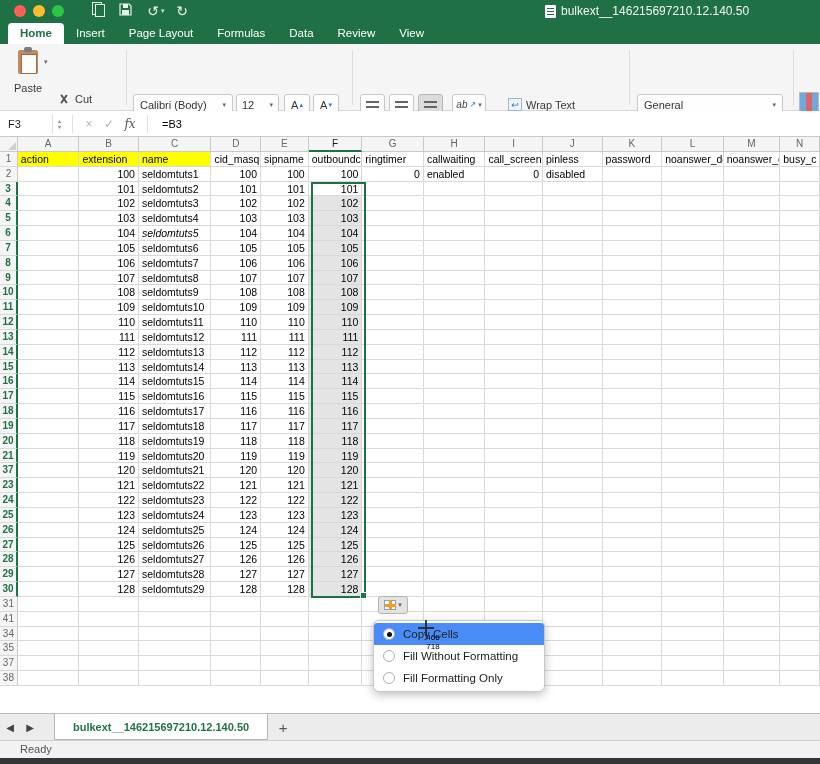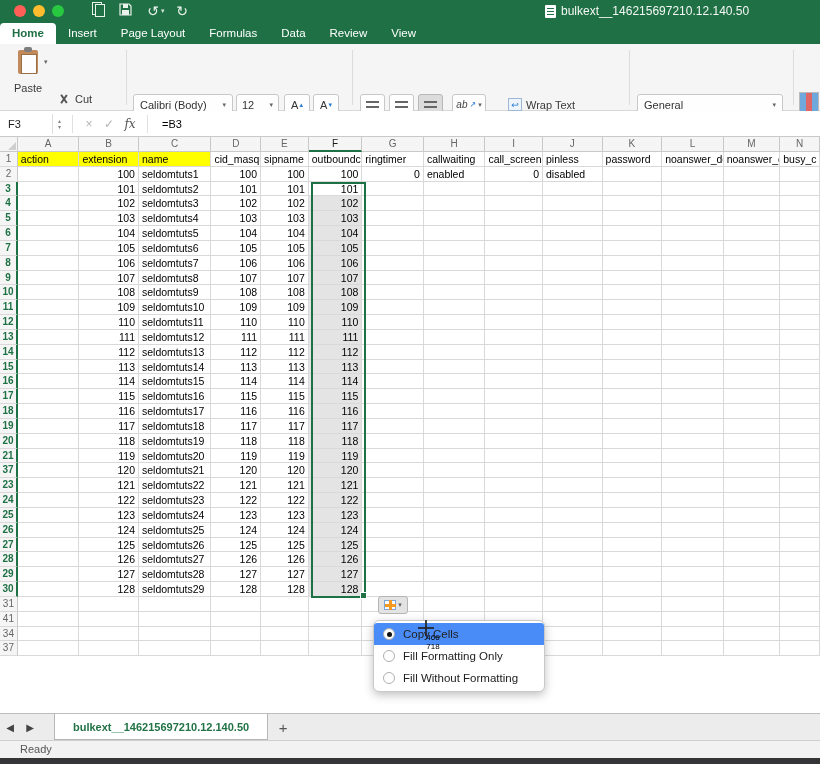--- a/index.html
+++ b/index.html
@@ -18,21 +18,21 @@
   .tb-caret { position:absolute; top:7px; font-size:7px; color:#cfe2d5; }
   .doc-title { position:absolute; top:3px; left:545px; height:16px; color:#f4f7f5; font-size:12px;
                display:flex; align-items:center; gap:5px; }
   .file-ico { display:inline-block; width:11px; height:13px; background:#fff; border-radius:1px; position:relative; }
   .file-ico::after { content:""; position:absolute; left:2px; top:3px; width:7px; height:7px;
                      background:repeating-linear-gradient(#1f7145 0 1.5px, transparent 1.5px 3px); }
 
   
   .tabstrip { position:absolute; top:22px; left:0; width:820px; height:22px; background:#1f7145; display:flex; align-items:flex-end; }
   .rtab { color:#fff; font-size:11.5px; padding:4px 12px 5px 12px; }
-  .rtab.active { background:#fff; color:#1f7145; font-weight:bold; border-radius:4px 4px 0 0; }
+  .rtab.active { background:#fff; color:#1f7145; font-weight:bold; border-radius:4px 4px 0 0; margin-left:8px; }
 
   
   .ribbon { position:absolute; top:44px; left:0; width:820px; height:67px; background:#f5f5f5; border-bottom:1px solid #d8d8d8; }
   .vsep { position:absolute; top:6px; height:55px; width:1px; background:#dcdcdc; }
   .rlabel { font-size:11px; color:#3a3a3a; }
   .rbtn { position:absolute; display:flex; align-items:center; gap:4px; cursor:default; }
   .boxbtn { border:1px solid #c8c8c8; background:#fefefe; border-radius:3px; display:flex;
             align-items:center; justify-content:center; font-size:11px; color:#333; }
   .caret { font-size:7px; color:#666; }
   
@@ -452,21 +452,21 @@
         <div class="cell" style="width: 60px;"></div>
         <div class="cell" style="width: 60px;"></div>
         <div class="cell" style="width: 62px;"></div>
         <div class="cell" style="width: 57px;"></div>
         <div class="cell" style="width: 40px;"></div>
       </div>
       <div class="sheet-row">
         <div class="row-head sel">6</div>
         <div class="cell" style="width: 62px;"></div>
         <div class="cell num" style="width: 60px;">104</div>
-        <div class="cell" style="width: 73px;">seldomtuts5</div>
+        <div class="cell" style="width: 73px; font-style: italic;">seldomtuts5</div>
         <div class="cell num" style="width: 50px;">104</div>
         <div class="cell num" style="width: 48px;">104</div>
         <div class="cell num selcell" style="width: 54px;">104</div>
         <div class="cell" style="width: 62px;"></div>
         <div class="cell" style="width: 62px;"></div>
         <div class="cell" style="width: 58px;"></div>
         <div class="cell" style="width: 60px;"></div>
         <div class="cell" style="width: 60px;"></div>
         <div class="cell" style="width: 62px;"></div>
         <div class="cell" style="width: 57px;"></div>
@@ -925,57 +925,91 @@
         <div class="cell" style="width: 62px;"></div>
         <div class="cell" style="width: 62px;"></div>
         <div class="cell" style="width: 58px;"></div>
         <div class="cell" style="width: 60px;"></div>
         <div class="cell" style="width: 60px;"></div>
         <div class="cell" style="width: 62px;"></div>
         <div class="cell" style="width: 57px;"></div>
         <div class="cell" style="width: 40px;"></div>
       </div>
       <div class="sheet-row">
-        <div class="row-head">37</div>
+        <div class="row-head">35</div>
         <div class="cell" style="width: 62px;"></div>
         <div class="cell" style="width: 60px;"></div>
         <div class="cell" style="width: 73px;"></div>
         <div class="cell" style="width: 50px;"></div>
         <div class="cell" style="width: 48px;"></div>
         <div class="cell" style="width: 54px;"></div>
         <div class="cell" style="width: 62px;"></div>
         <div class="cell" style="width: 62px;"></div>
         <div class="cell" style="width: 58px;"></div>
         <div class="cell" style="width: 60px;"></div>
         <div class="cell" style="width: 60px;"></div>
         <div class="cell" style="width: 62px;"></div>
         <div class="cell" style="width: 57px;"></div>
         <div class="cell" style="width: 40px;"></div>
       </div>
+      <div class="sheet-row">
+        <div class="row-head">37</div>
+        <div class="cell" style="width: 62px;"></div>
+        <div class="cell" style="width: 60px;"></div>
+        <div class="cell" style="width: 73px;"></div>
+        <div class="cell" style="width: 50px;"></div>
+        <div class="cell" style="width: 48px;"></div>
+        <div class="cell" style="width: 54px;"></div>
+        <div class="cell" style="width: 62px;"></div>
+        <div class="cell" style="width: 62px;"></div>
+        <div class="cell" style="width: 58px;"></div>
+        <div class="cell" style="width: 60px;"></div>
+        <div class="cell" style="width: 60px;"></div>
+        <div class="cell" style="width: 62px;"></div>
+        <div class="cell" style="width: 57px;"></div>
+        <div class="cell" style="width: 40px;"></div>
+      </div>
+      <div class="sheet-row">
+        <div class="row-head">38</div>
+        <div class="cell" style="width: 62px;"></div>
+        <div class="cell" style="width: 60px;"></div>
+        <div class="cell" style="width: 73px;"></div>
+        <div class="cell" style="width: 50px;"></div>
+        <div class="cell" style="width: 48px;"></div>
+        <div class="cell" style="width: 54px;"></div>
+        <div class="cell" style="width: 62px;"></div>
+        <div class="cell" style="width: 62px;"></div>
+        <div class="cell" style="width: 58px;"></div>
+        <div class="cell" style="width: 60px;"></div>
+        <div class="cell" style="width: 60px;"></div>
+        <div class="cell" style="width: 62px;"></div>
+        <div class="cell" style="width: 57px;"></div>
+        <div class="cell" style="width: 40px;"></div>
+      </div>
       <div class="sel-outline"></div>
       <div class="fill-handle"></div>
     </div>
 
   <div class="fillopt-btn">
     <span class="fillopt-ico"></span>
     <span class="caret">▾</span>
   </div>
 
   <div class="popup">
     <div class="popup-item hl">
       <span class="radio on"></span>
       <span>Copy Cells</span>
     </div>
     <div class="popup-item">
       <span class="radio"></span>
-      <span>Fill Formatting Only</span>
+      <span>Fill Without Formatting</span>
     </div>
     <div class="popup-item">
       <span class="radio"></span>
-      <span>Fill Without Formatting</span>
+      <span>Fill Formatting Only</span>
     </div>
   </div>
 
   <div class="cursor"></div>
   <div class="cursor-coords">
     <div>466</div>
     <div>718</div>
   </div>
 
   <div class="sheettabs">

